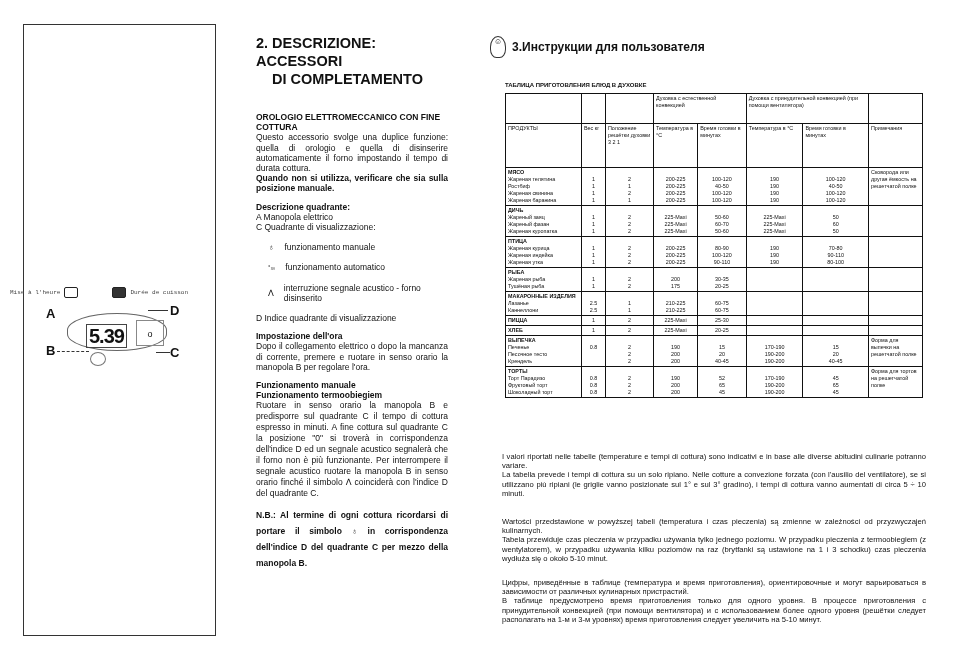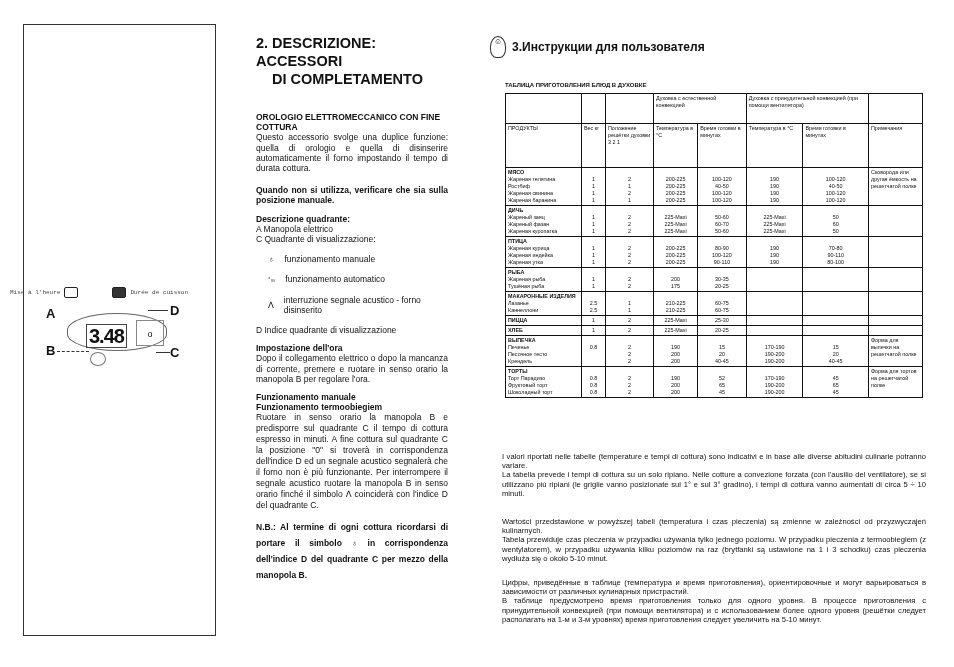--- a/index.html
+++ b/index.html
@@ -36,39 +36,39 @@
 
 <div class="leftbox"></div>
 <div class="clock-row">
   <span>Mise à l'heure</span>
   <span class="ic"></span>
   <span style="width:26px"></span>
   <span class="ic ic2"></span>
   <span>Durée de cuisson</span>
 </div>
 <div class="panel"></div>
-<div class="digits">3.48</div>
+<div class="digits">5.39</div>
 <div class="dial"><span>o</span></div>
 <div class="knob"></div>
 <div class="lbl" style="left:46px;top:306px">A</div>
 <div class="lbl" style="left:46px;top:343px">B</div>
 <div class="lbl" style="left:170px;top:345px">C</div>
 <div class="lbl" style="left:170px;top:303px">D</div>
 <div class="line" style="left:57px;top:351px;width:32px;border-top-style:dashed"></div>
 <div class="line" style="left:148px;top:310px;width:20px"></div>
 <div class="line" style="left:156px;top:352px;width:14px"></div>
 
 <div class="col-it">
   <h1>
       <span style="padding-left:0">2. DESCRIZIONE: ACCESSORI</span>
       <span>DI COMPLETAMENTO</span>
     </h1>
   <div style="padding-left:8px">
   <b style="display:block">OROLOGIO ELETTROMECCANICO CON FINE COTTURA</b>
-  <p style="margin-bottom:12px">Questo accessorio svolge una duplice funzione: quella di orologio e quella di disinserire automaticamente il forno impostando il tempo di durata cottura.</p>
+  <p style="margin-bottom:0">Questo accessorio svolge una duplice funzione: quella di orologio e quella di disinserire automaticamente il forno impostando il tempo di durata cottura.</p>
   <p><b>Quando non si utilizza, verificare che sia sulla posizione manuale.</b></p>
   <b style="display:block">Descrizione quadrante:</b>
   <div>A  Manopola elettrico</div>
   <div>C  Quadrante di visualizzazione:</div>
   <div class="sym">
         <span>♁</span>
         <span>funzionamento manuale</span>
       </div>
   <div class="sym">
         <span style="font-size:6px">°₃₀</span>

